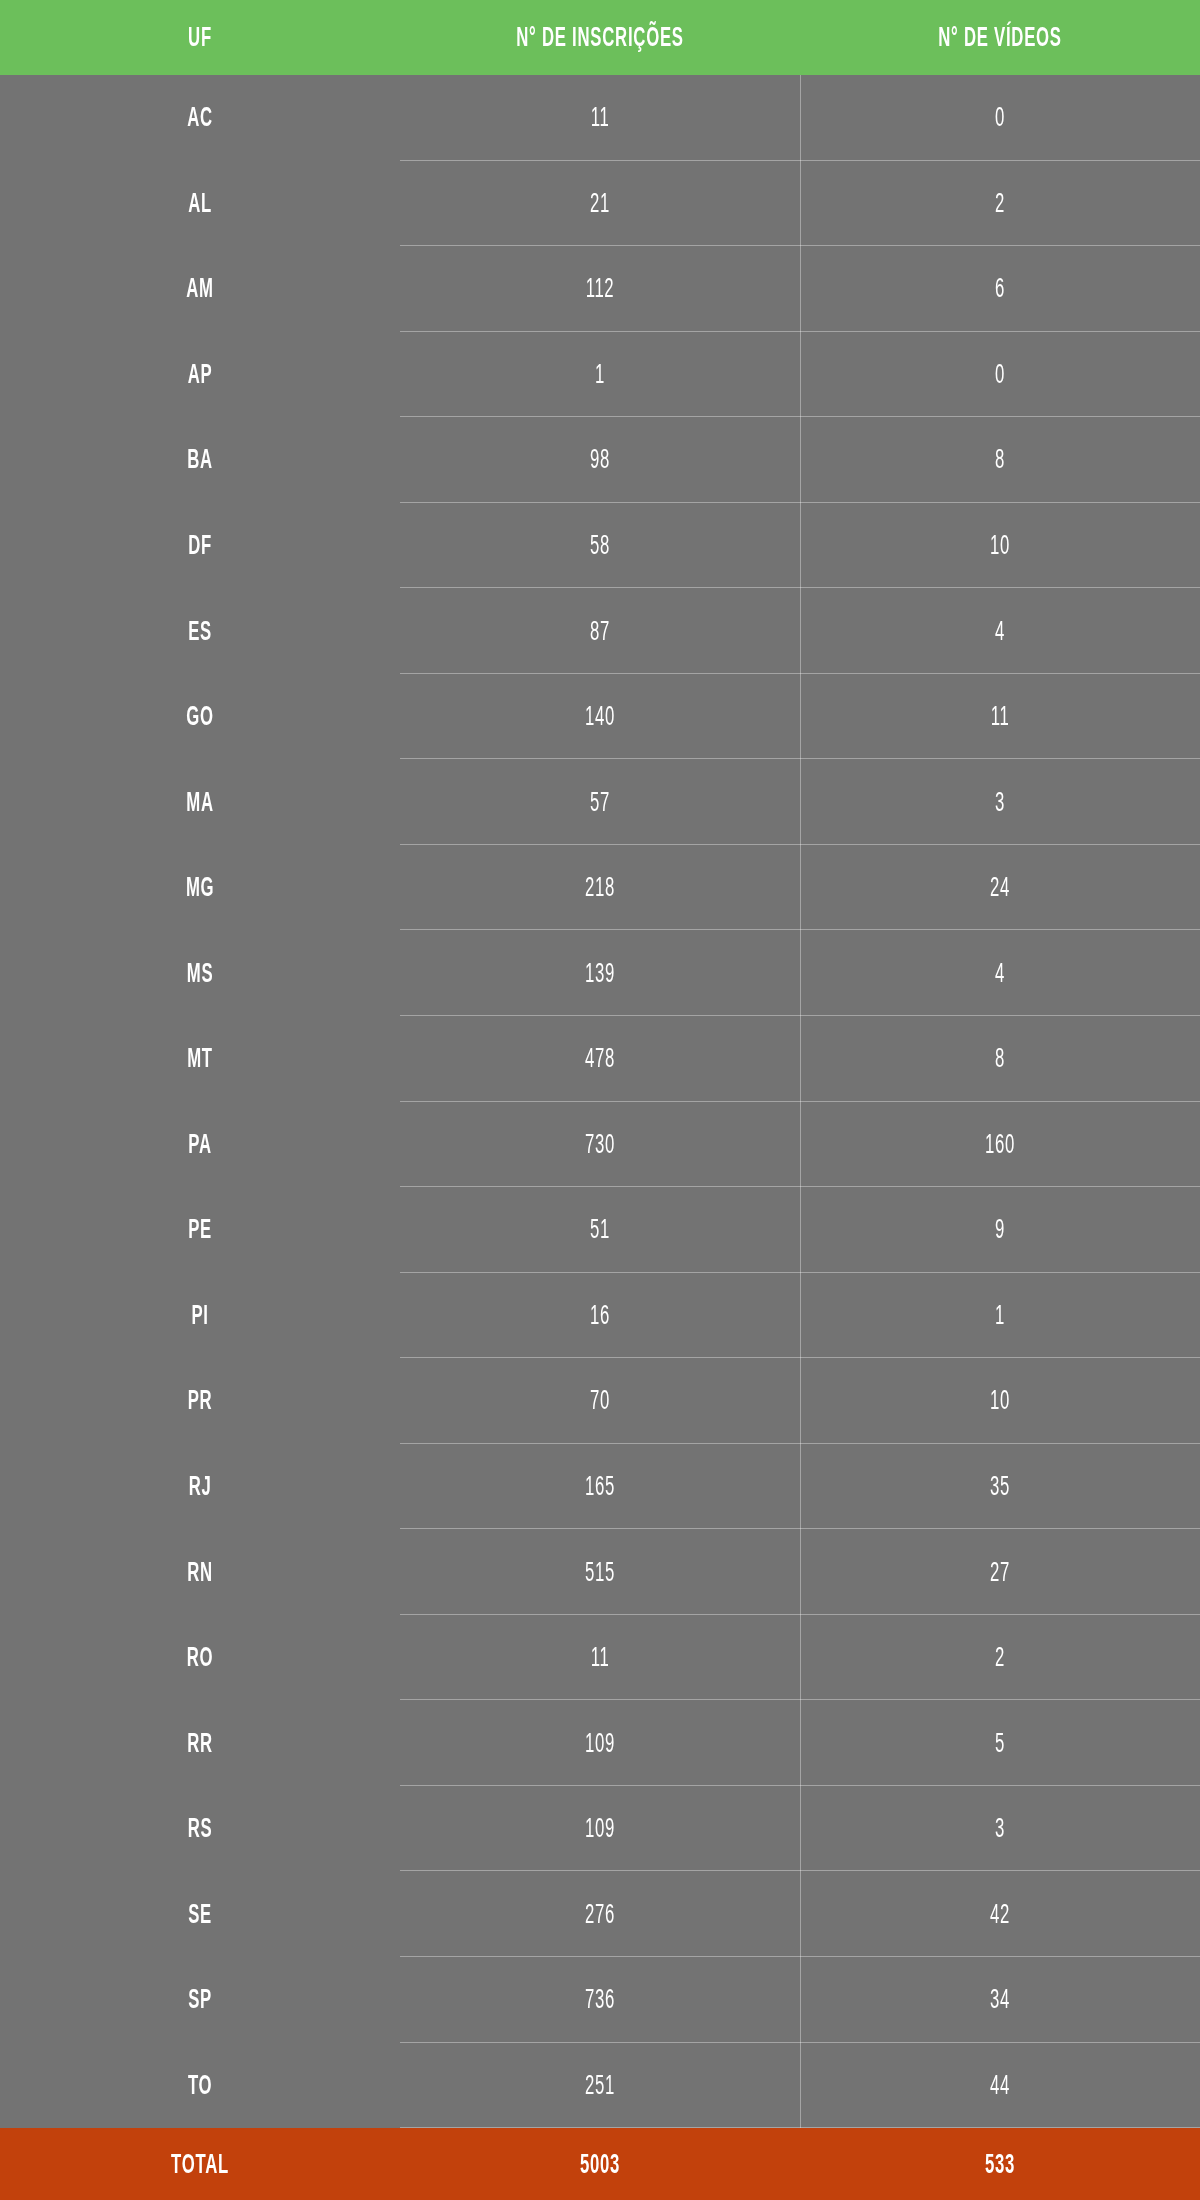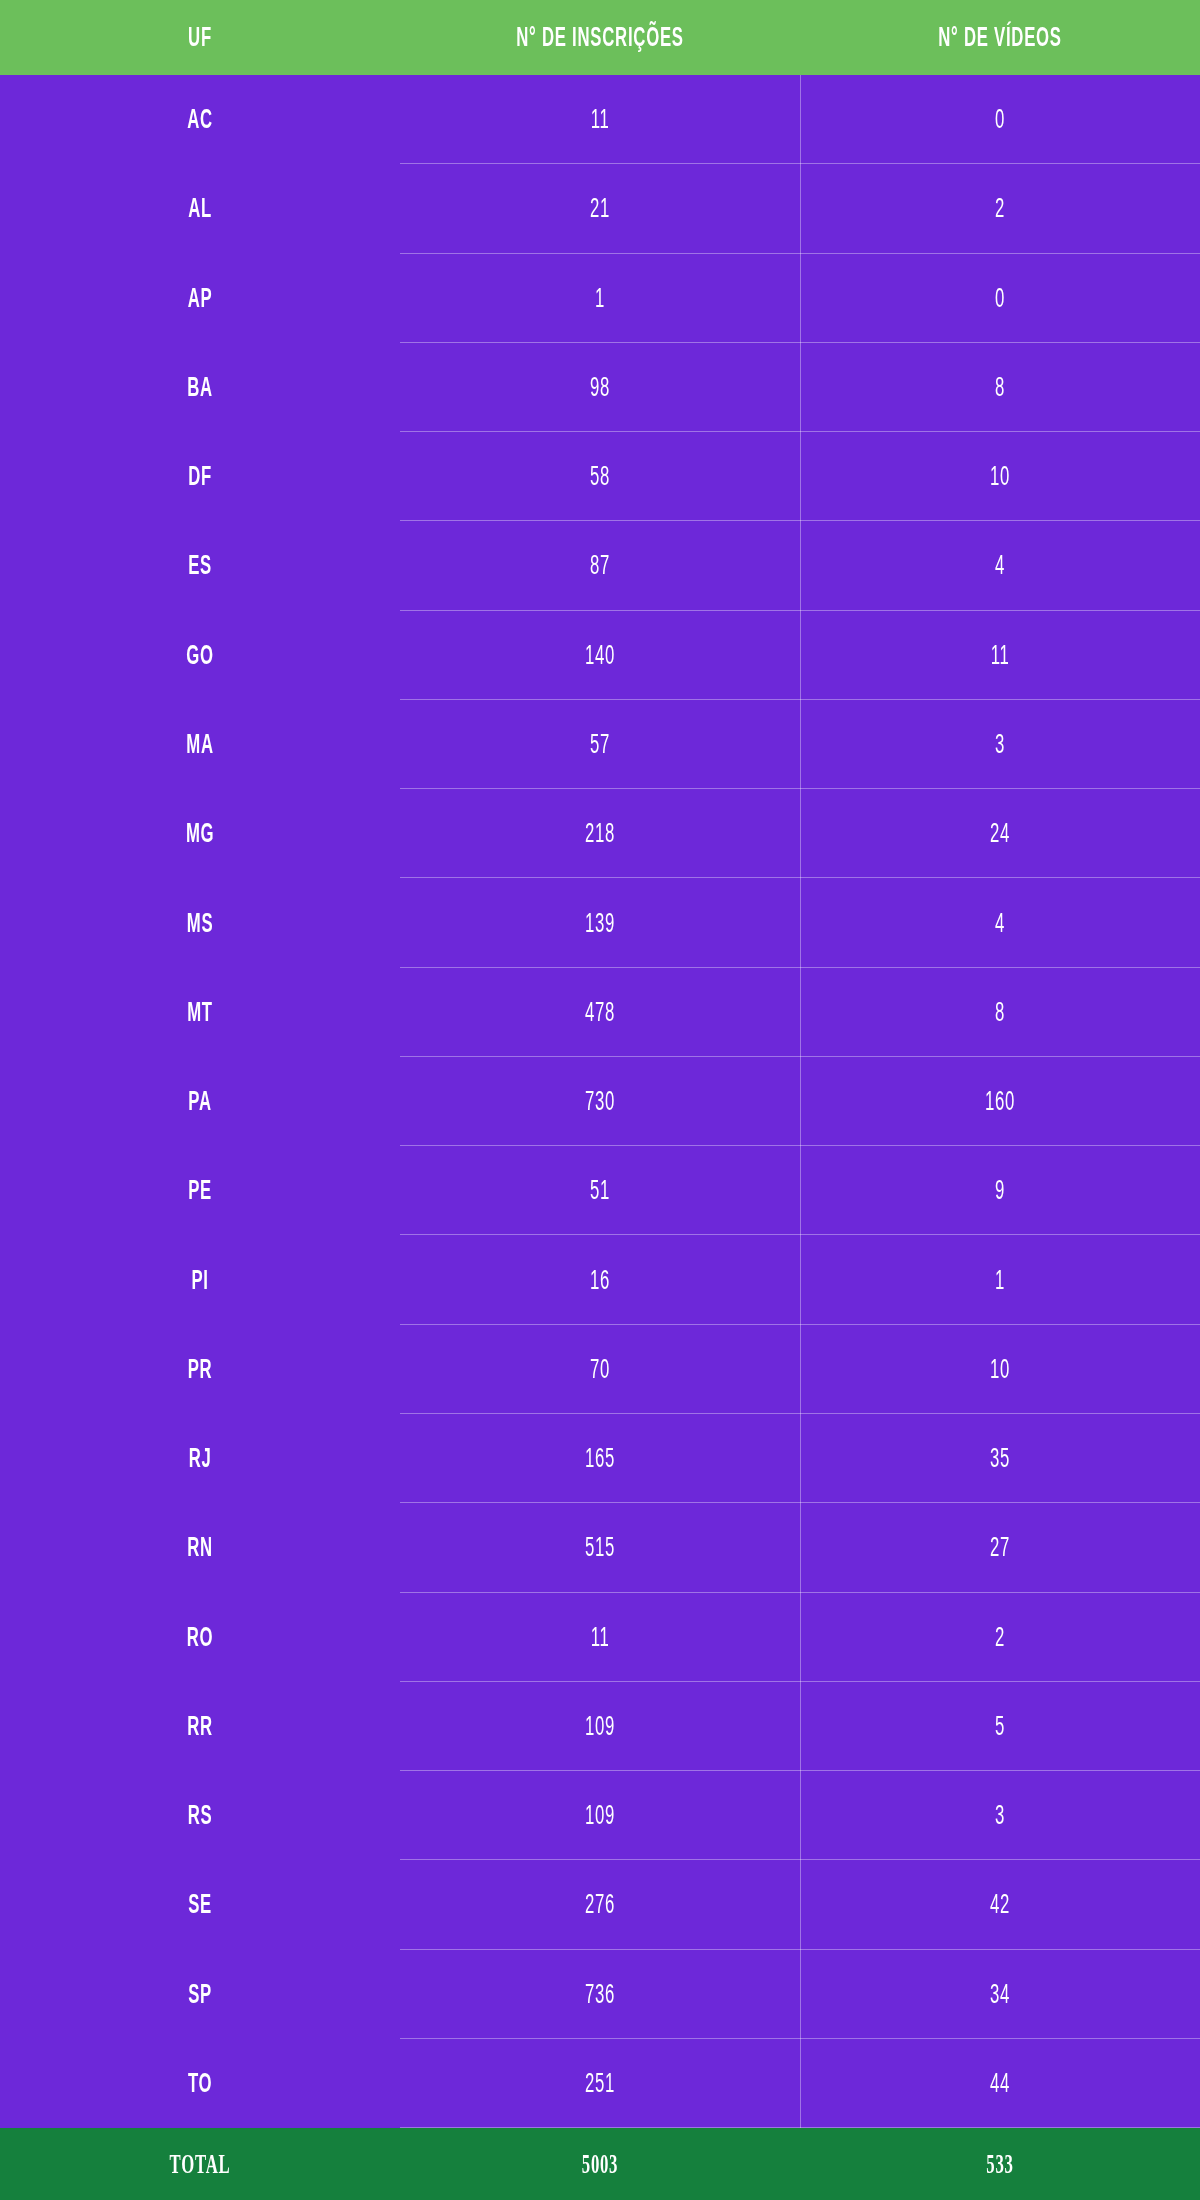--- a/index.html
+++ b/index.html
@@ -68,21 +68,21 @@
     flex: 1 1 auto;
     background: #3a80b8;
     display: flex;
     flex-direction: column;
     position: relative;
   }
 
   .data-row {
     flex: 1 1 0;
     min-height: 0;
-    background: #6d28d9;
+    background: #737373;
   }
   .data-row .cell {
     font-size: 27px;
     font-weight: bold;
     font-stretch: condensed;
     transform: scaleX(0.62);
     letter-spacing: 1px;
   }
   .data-row .col-insc,
   .data-row .col-vid {
@@ -109,22 +109,21 @@
     bottom: 0;
     width: 1px;
     background: rgba(255,255,255,0.35);
     pointer-events: none;
   }
 
   
   .total-row {
     height: 72px;
     flex: 0 0 72px;
-    background: #15803d;
-    font-family: Liberation Serif, serif;
+    background: #c2410c;
   }
   .total-row .cell {
     font-size: 27px;
     font-weight: bold;
     font-stretch: condensed;
     transform: scaleX(0.62);
     letter-spacing: 1.2px;
   }
 </style>
 </head>
@@ -143,20 +142,25 @@
         <div class="cell col-uf">AC</div>
         <div class="cell col-insc">11</div>
         <div class="cell col-vid">0</div>
       </div>
       <div class="row data-row">
         <div class="cell col-uf">AL</div>
         <div class="cell col-insc">21</div>
         <div class="cell col-vid">2</div>
       </div>
       <div class="row data-row">
+        <div class="cell col-uf">AM</div>
+        <div class="cell col-insc">112</div>
+        <div class="cell col-vid">6</div>
+      </div>
+      <div class="row data-row">
         <div class="cell col-uf">AP</div>
         <div class="cell col-insc">1</div>
         <div class="cell col-vid">0</div>
       </div>
       <div class="row data-row">
         <div class="cell col-uf">BA</div>
         <div class="cell col-insc">98</div>
         <div class="cell col-vid">8</div>
       </div>
       <div class="row data-row">

